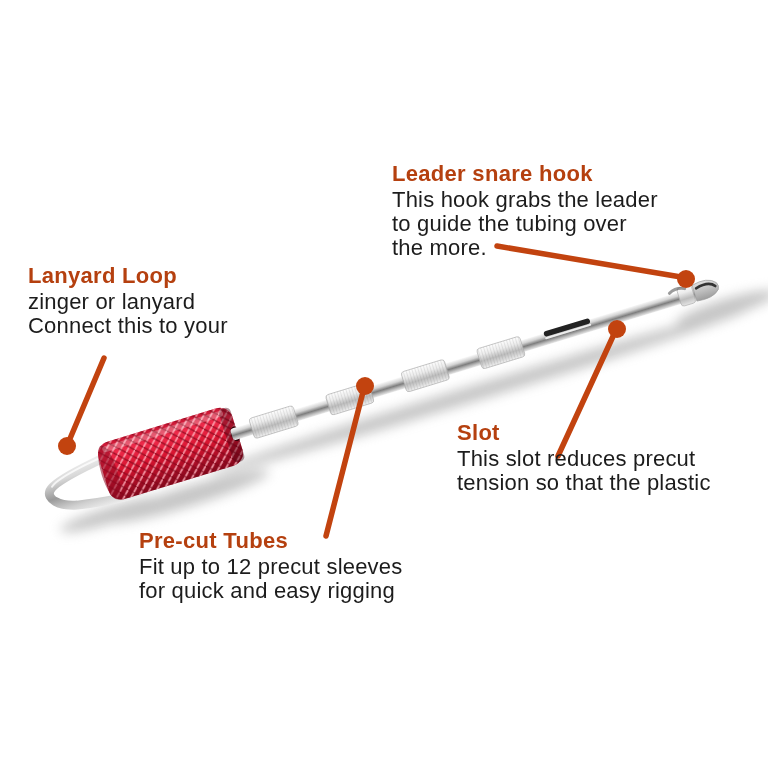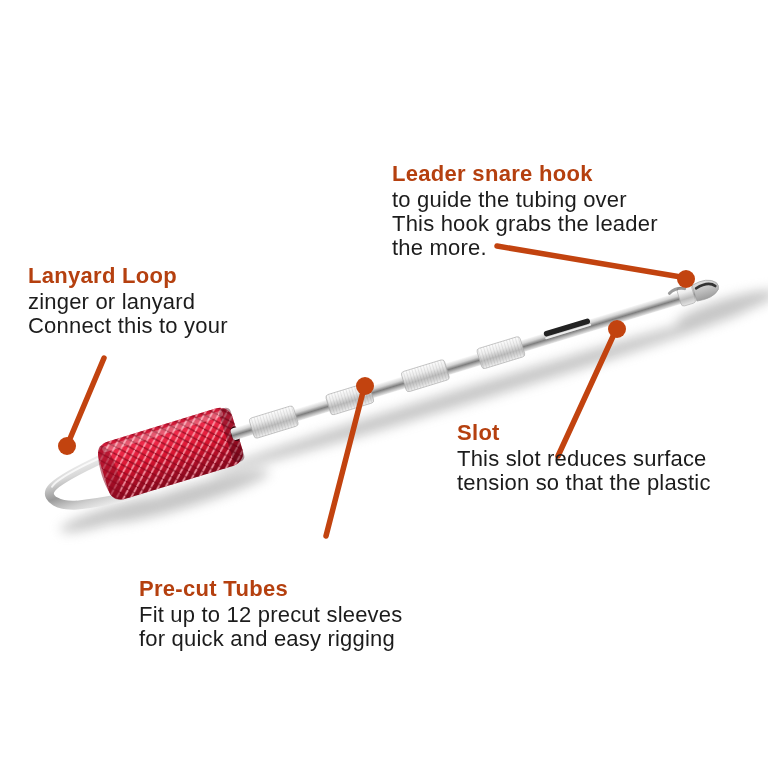--- a/index.html
+++ b/index.html
@@ -33,21 +33,21 @@
     margin-bottom: 2px;
   }
   .ann-line {
     font-size: 22px;
     line-height: 24px;
     letter-spacing: 0.2px;
     color: var(--body-text, #1c1c1c);
   }
   #ann-leader-snare-hook { left: 392px; top: 162px; }
   #ann-lanyard-loop      { left: 28px;  top: 264px; }
-  #ann-pre-cut-tubes     { left: 139px; top: 529px; margin-top: 48px; }
+  #ann-pre-cut-tubes     { left: 139px; top: 529px; }
   #ann-slot              { left: 457px; top: 421px; }
 
   .callout-line { stroke: var(--callout-line, #c2430f); stroke-width: 5.5; stroke-linecap: round; }
   .callout-dot  { fill: var(--callout-line, #c2430f); }
 </style>
 </head>
 <body>
 
 <div class="canvas">
 
@@ -153,36 +153,36 @@
       <line class="callout-line" x1="364" y1="388" x2="326" y2="536"></line>
       <circle class="callout-dot" cx="365" cy="386" r="9"></circle>
 
       <line class="callout-line" x1="615" y1="332" x2="558" y2="456"></line>
       <circle class="callout-dot" cx="617" cy="329" r="9"></circle>
     </g>
   </svg>
 
   <div class="annotation" id="ann-leader-snare-hook">
     <div class="ann-title">Leader snare hook</div>
+    <div class="ann-line">This hook grabs the leader</div>
     <div class="ann-line">to guide the tubing over</div>
-    <div class="ann-line">This hook grabs the leader</div>
     <div class="ann-line">the more.</div>
   </div>
 
   <div class="annotation" id="ann-lanyard-loop">
     <div class="ann-title">Lanyard Loop</div>
     <div class="ann-line">zinger or lanyard</div>
     <div class="ann-line">Connect this to your</div>
   </div>
 
   <div class="annotation" id="ann-pre-cut-tubes">
     <div class="ann-title">Pre-cut Tubes</div>
     <div class="ann-line">Fit up to 12 precut sleeves</div>
     <div class="ann-line">for quick and easy rigging</div>
   </div>
 
   <div class="annotation" id="ann-slot">
     <div class="ann-title">Slot</div>
-    <div class="ann-line">This slot reduces surface</div>
+    <div class="ann-line">This slot reduces precut</div>
     <div class="ann-line">tension so that the plastic</div>
   </div>
 
 </div>
 
 </body></html>

